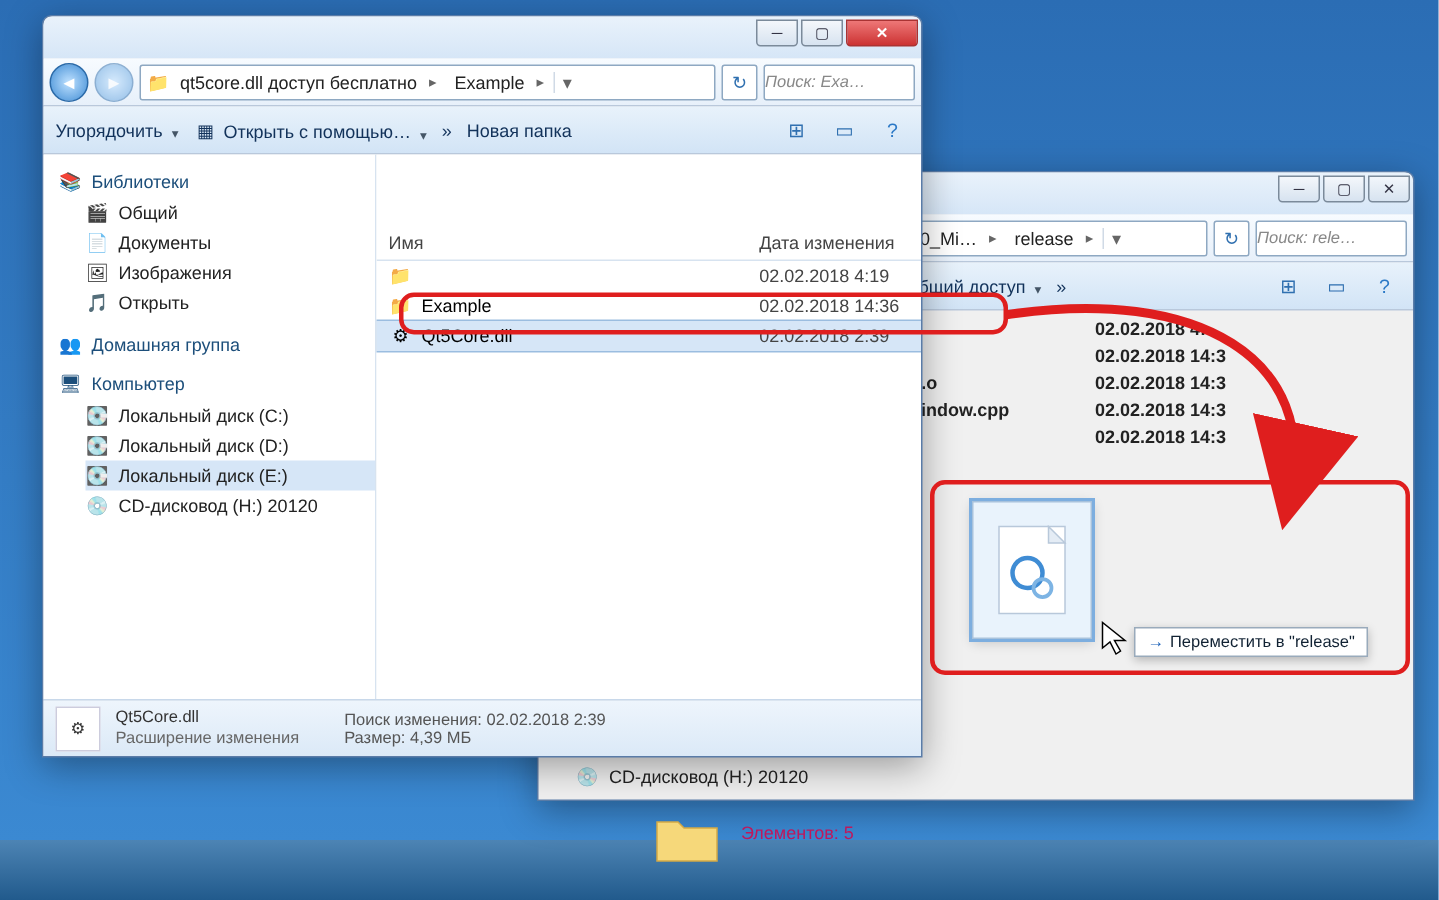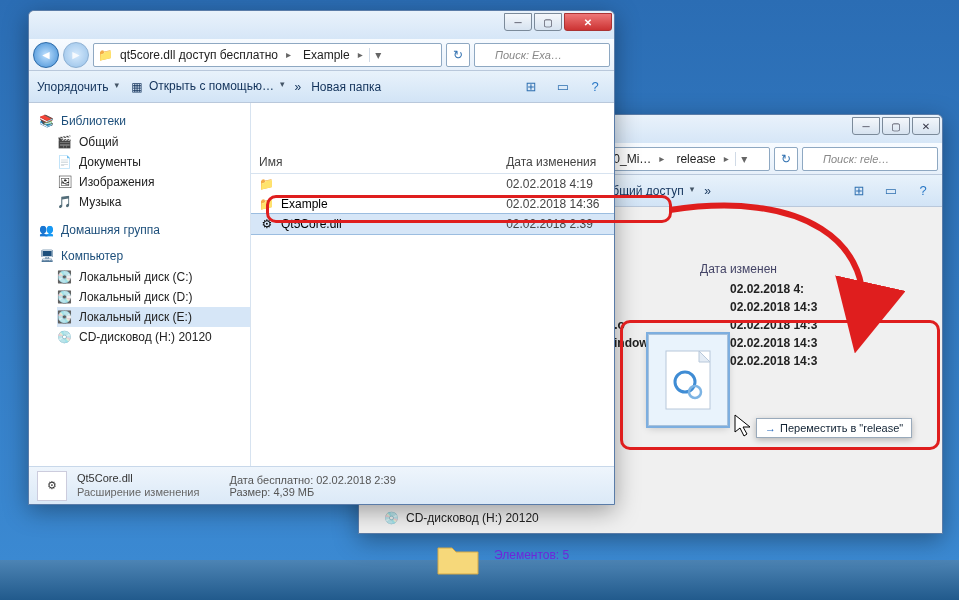--- a/index.html
+++ b/index.html
@@ -42,27 +42,27 @@
   display:flex; align-items:center; padding:0 4px; gap:4px; border-bottom:1px solid #b9c8db;
 }
 .nav-btn { width:26px;height:26px;border-radius:50%;background:radial-gradient(#bfe1ff,#3f8cd4);border:1px solid #2b6aa8;display:flex;align-items:center;justify-content:center;color:#fff;font-size:12px; }
 .addr-box {
   flex:1; height:24px; border:1px solid #8ea8c2; background:#fff; border-radius:2px;
   display:flex; align-items:center; font-size:12px; color:#222; overflow:hidden;
 }
 .addr-seg { padding:0 6px; display:flex; align-items:center; gap:4px; }
 .addr-sep::after { content:"▸"; font-size:10px; color:#666; margin-left:4px; }
 .refresh { width:24px;height:24px;border:1px solid #8ea8c2;background:#fff;display:flex;align-items:center;justify-content:center;color:#3070b0;font-size:12px;border-radius:2px; }
-.search-box { width:136px;height:24px;border:1px solid #8ea8c2;background:#fff;border-radius:2px;display:flex;align-items:center;padding:0 20px;color:#888;font-size:11px;font-style:italic; }
+.search-box { width:101px;height:24px;border:1px solid #8ea8c2;background:#fff;border-radius:2px;display:flex;align-items:center;padding:0 0;color:#888;font-size:11px;font-style:italic; }
 
 .toolbar {
   height:32px;background:linear-gradient(#e8f2fb,#d2e4f6);
   border-bottom:1px solid #b9c8db;display:flex;align-items:center;padding:0 8px;gap:10px;font-size:12px;color:#12325a;
 }
-.tool-btn { display:flex;align-items:flex-start;gap:4px; }
+.tool-btn { display:flex;align-items:flex-end;gap:4px; }
 .tool-btn::after { content:"▾"; font-size:9px; color:#456; margin-left:2px; }
 .spacer { flex:1; }
 .tool-icon { width:22px;height:22px;border:1px solid transparent;display:flex;align-items:center;justify-content:center;color:#3070b0;font-size:13px; }
 
 .body-area { position:absolute; left:0; right:0; top:92px; bottom:38px; display:flex; }
 .sidebar {
   width:222px;background:#fff;border-right:1px solid #d7e3f0;overflow:auto;font-size:12px;color:#1a1a1a;padding:6px 0;
 }
 .sb-group { margin:4px 0 10px 10px; }
 .sb-head { display:flex;align-items:center;gap:6px;font-weight:400;color:#1d4f7b;margin-bottom:3px; }
@@ -125,21 +125,21 @@
 .cursor {
   position:absolute; left:734px; top:414px; z-index:6; pointer-events:none;
 }
 
 .addr-box .chev { width:18px;text-align:center;color:#666;border-left:1px solid #d0dae6; }
 
 .folder-big {
   position:absolute; left:436px; top:540px; width:44px; height:36px;
   z-index:1;
 }
-.elem-count { position:absolute; left:494px; top:548px; font-size:12px; color:#6d28d9; z-index:1; }
+.elem-count { position:absolute; left:494px; top:548px; font-size:12px; color:#be185d; z-index:1; }
 </style>
 </head>
 <body>
 
 <div class="window win-back">
   <div class="titlebar">
     <div class="tb-btn">─</div>
     <div class="tb-btn">▢</div>
     <div class="tb-btn" style="background:linear-gradient(#f2f6fb,#d7e3f0);">✕</div>
   </div>
@@ -159,24 +159,20 @@
       </div>
     <span>»</span>
     <div class="spacer"></div>
     <div class="tool-icon">⊞</div>
     <div class="tool-icon">▭</div>
     <div class="tool-icon" style="color:#2a78c6;">?</div>
   </div>
 </div>
 
 <div class="back-items">
-  <div class="fl-head" style="border:0;color:#446;">
-    <span class="bi-name"></span>
-    <span>Дата изменен</span>
-  </div>
   <div class="bi-row">
       <span class="bi-name">le.exe</span>
       <span>02.02.2018 4:</span>
     </div>
   <div class="bi-row">
       <span class="bi-name"></span>
       <span>02.02.2018 14:3</span>
     </div>
   <div class="bi-row">
       <span class="bi-name">indow.o</span>
@@ -249,21 +245,21 @@
         <div class="sb-item">
             <span class="ic">📄</span>
             <span>Документы</span>
           </div>
         <div class="sb-item">
             <span class="ic">🖼</span>
             <span>Изображения</span>
           </div>
         <div class="sb-item">
             <span class="ic">🎵</span>
-            <span>Музыка</span>
+            <span>Открыть</span>
           </div>
       </div>
       <div class="sb-group">
         <div class="sb-head">
             <span class="ic">👥</span>
             <span>Домашняя группа</span>
           </div>
       </div>
       <div class="sb-group">
         <div class="sb-head">
@@ -317,21 +313,21 @@
     </div>
   </div>
 
   <div class="details">
     <div class="det-icon">⚙</div>
     <div class="det-text">
       <div>Qt5Core.dll</div>
       <div style="color:#666;">Расширение изменения</div>
     </div>
     <div class="det-meta">
-      <div><span>Дата бесплатно:</span> <span>02.02.2018 2:39</span></div>
+      <div><span>Поиск изменения:</span> <span>02.02.2018 2:39</span></div>
       <div><span>Размер:</span> <span>4,39 МБ</span></div>
     </div>
   </div>
 </div>
 
 <div class="hi-red hi-front"></div>
 <div class="hi-red hi-back"></div>
 <svg class="arrow" style="left:600px;top:180px;width:340px;height:200px;">
   <defs>
       <marker id="ah" markerWidth="12" markerHeight="12" refX="8" refY="6" orient="auto">

